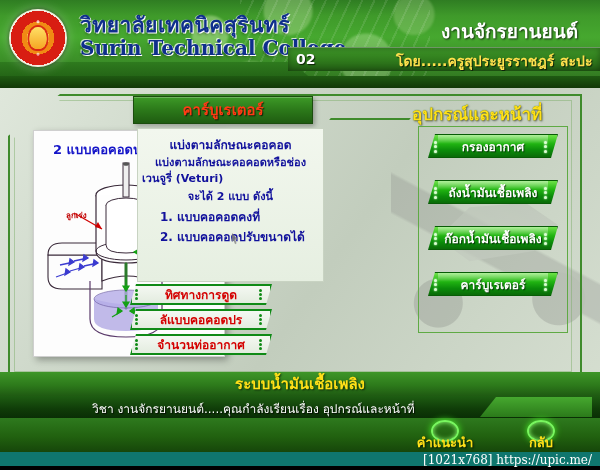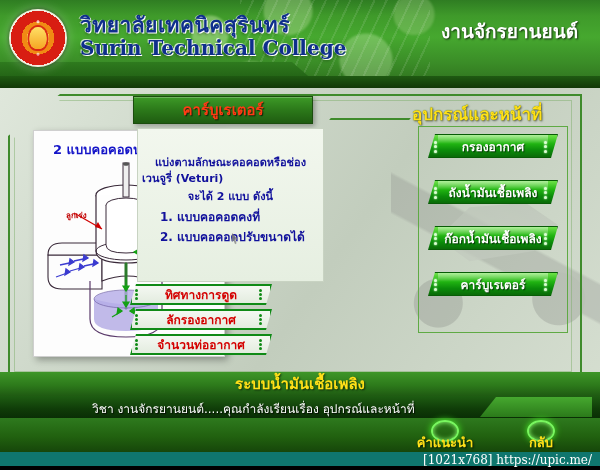--- a/index.html
+++ b/index.html
@@ -329,20 +329,25 @@
     <div class="logo">
       <div class="seal-txt"></div>
       <div class="figure"></div>
     </div>
 
     <div class="school-th">วิทยาลัยเทคนิคสุรินทร์</div>
     <div class="school-en">Surin Technical College</div>
 
     <div class="hdr-course">งานจักรยานยนต์</div>
 
+    <div class="hdr-strip">
+      <div class="s-code">02</div>
+      <div class="s-by">โดย.....ครูสุประยูรราชฎร์</div>
+      <div class="s-tail">สะปะ</div>
+    </div>
     <div class="hdr-bottom-edge"></div>
   </div>
 
   <div class="stage">
     <div class="moto-watermark"></div>
     <div class="frame"></div>
     <div class="frame-inner"></div>
 
     <div class="diagram-card">
       <div class="diagram-title">2 แบบคอคอดปรับขนาดได้</div>
@@ -417,20 +422,21 @@
       </svg>
 
       <div class="lbl-lookreng">ลูกเร่ง</div>
     </div>
 
     <div class="center-banner">
       <span>คาร์บูเรเตอร์</span>
     </div>
 
     <div class="text-panel">
+      <div class="tp-line tp-l1">แบ่งตามลักษณะคอคอด</div>
       <div class="tp-line tp-l3">เวนจูรี่ (Veturi)</div>
       <div class="tp-line tp-l2">แบ่งตามลักษณะคอคอดหรือช่อง</div>
       <div class="tp-line tp-l4">จะได้ 2 แบบ ดังนี้</div>
       <div class="tp-line tp-l5">1. แบบคอคอดคงที่</div>
       <div class="tp-line tp-l6">2. แบบคอคอดปรับขนาดได้</div>
       <div class="cursor-ico"></div>
     </div>
 
     <div class="cbtn cb1">
       <div class="shape"></div>
@@ -451,21 +457,21 @@
       <div class="dots l">
           <i></i>
           <i></i>
           <i></i>
         </div>
       <div class="dots r">
           <i></i>
           <i></i>
           <i></i>
         </div>
-      <span>ลักรองอากาศ</span>
+      <span>ลัแบบคอคอดปร</span>
     </div>
     <div class="cbtn cb3">
       <div class="shape"></div>
       <div class="dots l">
           <i></i>
           <i></i>
           <i></i>
         </div>
       <div class="dots r">
           <i></i>

